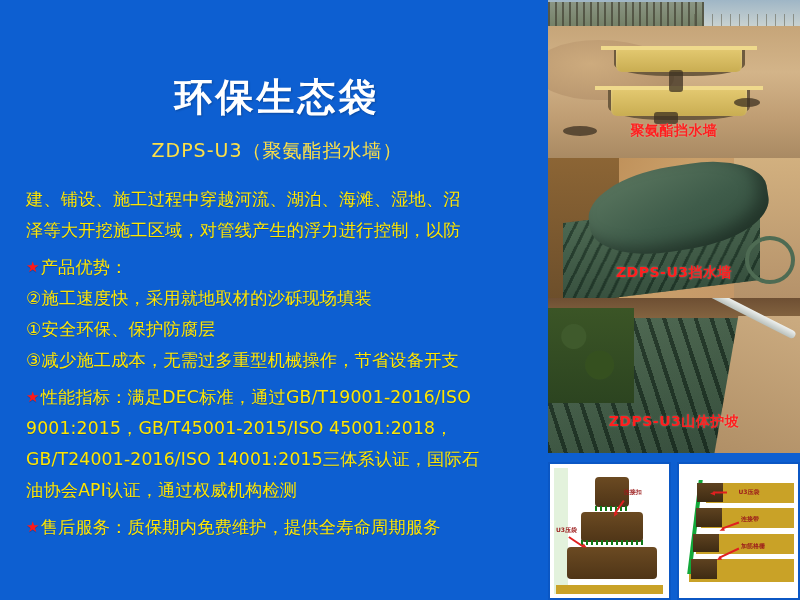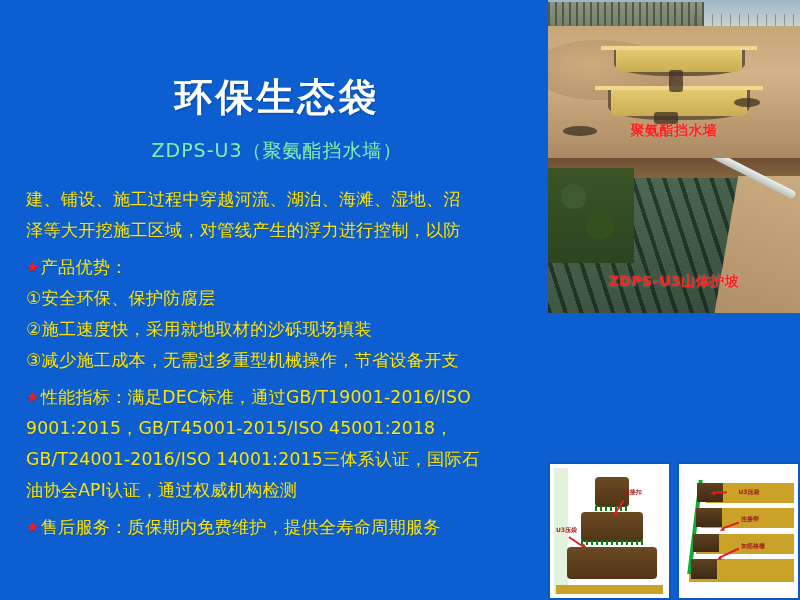--- a/index.html
+++ b/index.html
@@ -14,21 +14,21 @@
   .left{
     position:absolute;left:4px;top:0;width:540px;height:600px;
     box-sizing:border-box;padding:0 16px 0 22px;
   }
   .title{
     text-align:center;color:#ffffff;font-weight:bold;
     font-size:38px;letter-spacing:3px;line-height:1;
     margin-top:78px;text-shadow:1px 1px 2px rgba(0,0,0,.25);
   }
   .subtitle{
-    text-align:center;color:#86efac;font-size:19px;
+    text-align:center;color:#fde047;font-size:19px;
     margin-top:22px;letter-spacing:1px;
   }
   .body-block{margin-top:20px;}
   .para{
     color:#ffe600;font-size:17.2px;line-height:31px;
     text-indent:0;margin:0 0 0 0;letter-spacing:.2px;
     text-shadow:0 1px 0 rgba(0,0,0,.18);
   }
   .para.indent{padding-left:26px;text-indent:-26px;}
   .star{color:#ff1a1a;font-size:15px;vertical-align:1px;margin-right:1px;}
@@ -144,22 +144,22 @@
     <div class="body-block">
 
       <div class="para">建、铺设、施工过程中穿越河流、湖泊、海滩、湿地、沼</div>
       <div class="para">泽等大开挖施工区域，对管线产生的浮力进行控制，以防</div>
 
       <div class="gap"></div>
 
       <div class="para">
         <span class="star">★</span><span>产品优势：</span>
       </div>
+      <div class="para">②施工速度快，采用就地取材的沙砾现场填装</div>
       <div class="para">①安全环保、保护防腐层</div>
-      <div class="para">②施工速度快，采用就地取材的沙砾现场填装</div>
       <div class="para">③减少施工成本，无需过多重型机械操作，节省设备开支</div>
 
       <div class="gap"></div>
 
       <div class="para indent">
         <span class="star">★</span><span>性能指标：</span><span>满足DEC标准，通过GB/T19001-2016/ISO</span>
       </div>
       <div class="para">9001:2015，GB/T45001-2015/ISO 45001:2018，</div>
       <div class="para">GB/T24001-2016/ISO 14001:2015三体系认证，国际石</div>
       <div class="para">油协会API认证，通过权威机构检测</div>
@@ -185,20 +185,29 @@
       <div class="bar" style="left:27%;top:46px;width:50%;height:26px;"></div>
       <div class="trench" style="left:24%;top:86px;width:56%;height:34px;border-radius:0 0 40% 40%;"></div>
       <div class="bar" style="left:25%;top:86px;width:54%;height:30px;"></div>
       <div class="dark" style="left:48%;top:70px;width:14px;height:22px;"></div>
       <div class="dark" style="left:42%;top:112px;width:24px;height:12px;"></div>
       <div class="dark" style="left:6%;top:126px;width:34px;height:10px;border-radius:50%;"></div>
       <div class="dark" style="left:74%;top:98px;width:26px;height:9px;border-radius:50%;"></div>
       <div class="cap cap1">聚氨酯挡水墙</div>
     </div>
 
+    <div class="photo p2">
+      <div class="bg"></div>
+      <div class="soil-l"></div>
+      <div class="soil-r"></div>
+      <div class="wall"></div>
+      <div class="roll"></div>
+      <div class="hose"></div>
+      <div class="cap cap2">ZDPS-U3挡水墙</div>
+    </div>
 
     <div class="photo p3">
       <div class="sky"></div>
       <div class="slope"></div>
       <div class="veg"></div>
       <div class="dirt"></div>
       <div class="pipe"></div>
       <div class="cap cap3">ZDPS-U3山体护坡</div>
     </div>
 

